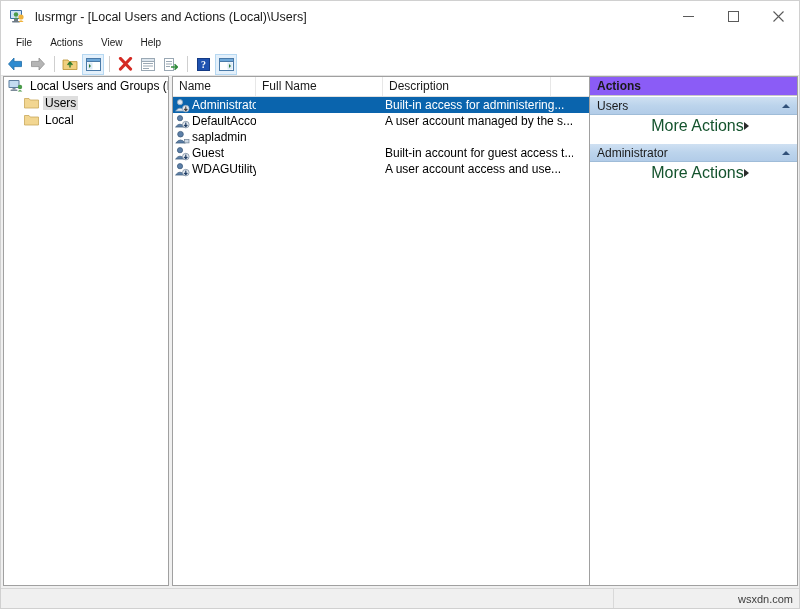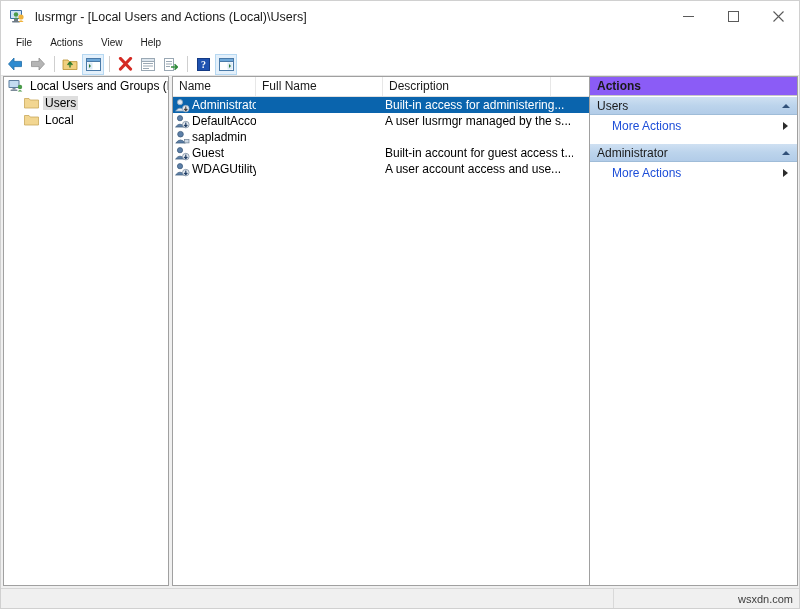--- a/index.html
+++ b/index.html
@@ -235,25 +235,25 @@
     font-size: 12px;
     color: #1a1a1a;
     background: linear-gradient(to bottom, #cfe0f2 0%, #bcd4ec 50%, #b2cce8 100%);
     border-top: 1px solid #ffffff;
     border-bottom: 1px solid #9fbcd8;
   }
   .act-item {
     height: 21px;
     display: flex;
     align-items: center;
-    justify-content: space-between;
+    justify-content: center;
     padding: 0 9px 0 22px;
     box-sizing: border-box;
-    font-size: 12px;
-    color: #1d4ed8;
+    font-size: 16px;
+    color: #14532d;
     background: #ffffff;
   }
   .act-gap { height: 7px; background: #ffffff; }
   .caret-up {
     width: 0; height: 0;
     border-left: 4px solid transparent;
     border-right: 4px solid transparent;
     border-bottom: 4px solid #31517a;
   }
   .caret-right {
@@ -458,21 +458,21 @@
             <svg width="16" height="15" viewBox="0 0 16 15">
               <circle cx="6" cy="4.2" r="2.6" fill="#5d80a8" stroke="#3f5d7e" stroke-width="0.8"></circle>
               <path d="M1.6 13 Q6 7.3 10.4 13 Z" fill="#5d80a8" stroke="#3f5d7e" stroke-width="0.8"></path>
               <circle cx="11.8" cy="10.6" r="3.3" fill="#e8edf3" stroke="#6b7f93" stroke-width="0.7"></circle>
               <path d="M11.8 8.6 L11.8 12.2 M10.2 10.9 L11.8 12.7 L13.4 10.9" stroke="#1f3c63" stroke-width="1.2" fill="none"></path>
             </svg>
           </span>
           <span>DefaultAcco...</span>
         </div>
         <div class="cfull"></div>
-        <div class="cdesc">A user lusrmgr managed by the s...</div>
+        <div class="cdesc">A user account managed by the s...</div>
       </div>
 
       <div class="lrow">
         <div class="cname">
           <span class="user-icon">
             <svg width="16" height="15" viewBox="0 0 16 15">
               <circle cx="6.5" cy="4.2" r="2.8" fill="#5d80a8" stroke="#3f5d7e" stroke-width="0.8"></circle>
               <path d="M1.8 13 Q6.5 7 11.2 13 Z" fill="#5d80a8" stroke="#3f5d7e" stroke-width="0.8"></path>
               <rect x="10.5" y="9.5" width="4.5" height="3.4" fill="#cdd9e6" stroke="#6b7f93" stroke-width="0.7"></rect>
             </svg>

